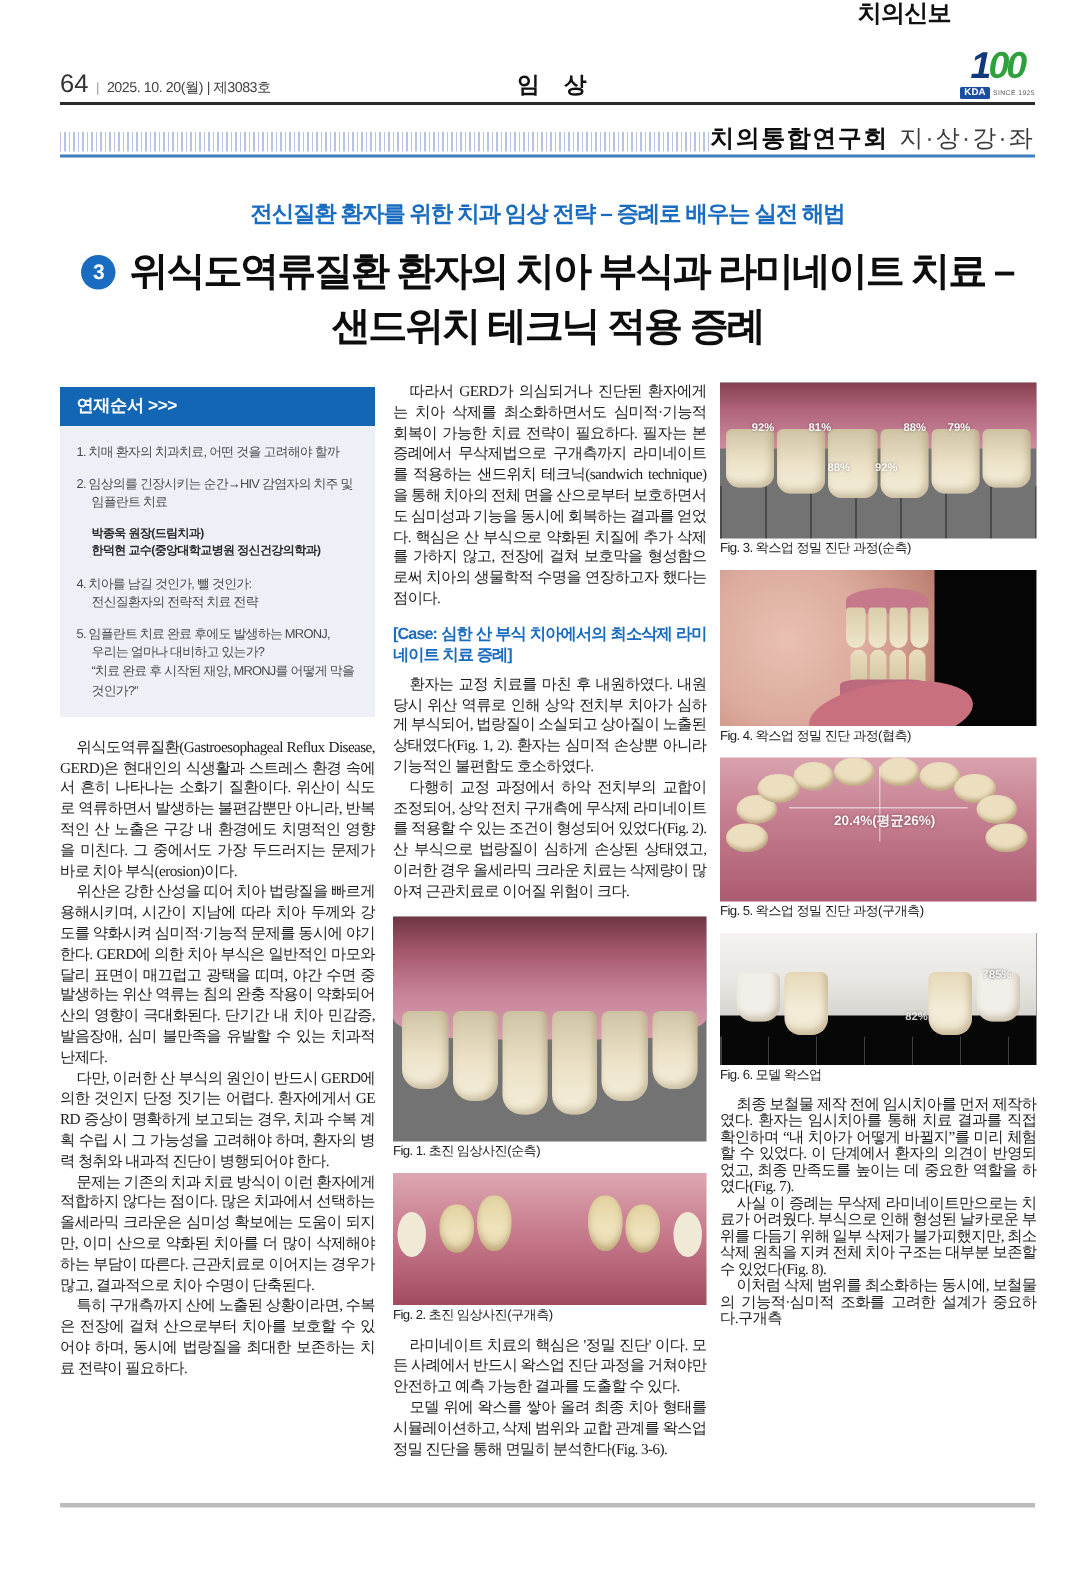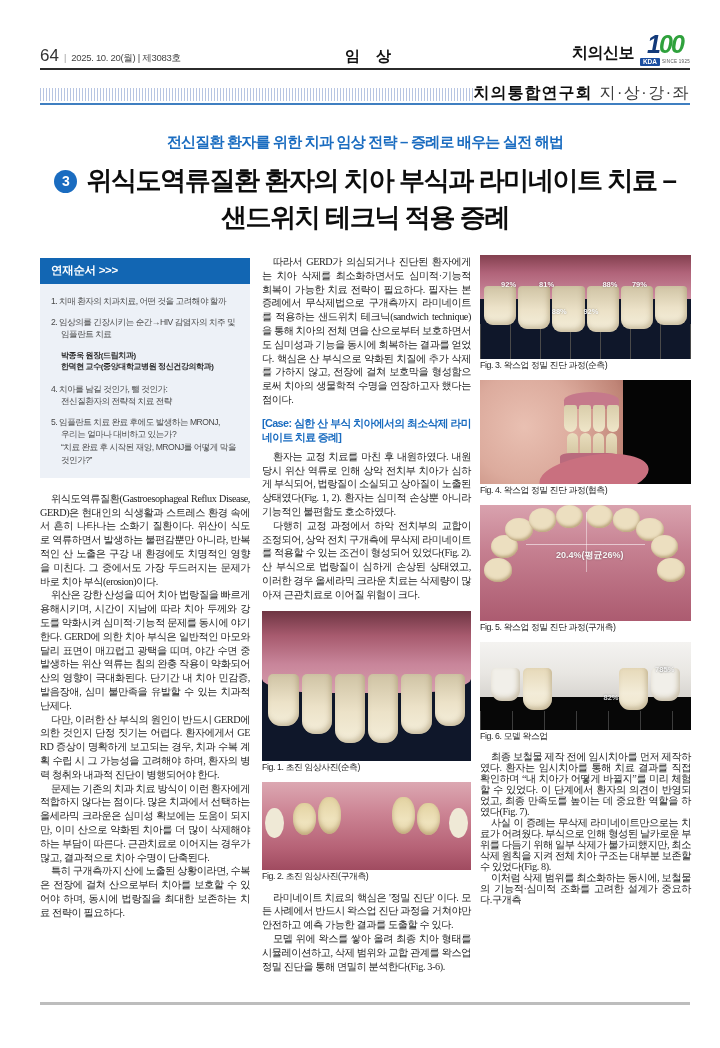--- a/index.html
+++ b/index.html
@@ -10,21 +10,21 @@
   
   .top-header{position:absolute;left:40px;right:30px;top:40px;height:26px;
     display:flex;align-items:flex-end;justify-content:space-between;}
   .th-left{display:flex;align-items:baseline;gap:5px;font-family:"Liberation Sans",sans-serif;}
   .pg-num{font-size:17px;color:#333;font-weight:500;}
   .pg-sep{font-size:9px;color:#999;}
   .pg-info{font-size:9.5px;color:#444;letter-spacing:-0.3px;}
   .th-center{position:absolute;left:12px;right:0;text-align:center;
     font-family:"Liberation Sans",sans-serif;font-weight:700;font-size:15px;
     letter-spacing:6px;color:#111;}
-  .th-right{display:flex;align-items:flex-end;gap:6px;}
+  .th-right{display:flex;gap:6px;}
   .masthead{font-family:"Liberation Sans",sans-serif;font-weight:800;font-size:16px;
     letter-spacing:-0.5px;color:#111;padding-bottom:2px;}
   .logo100{display:flex;flex-direction:column;align-items:center;line-height:1;margin-top:-14px;}
   .logo-num{font-family:"Liberation Sans",sans-serif;font-weight:800;font-style:italic;font-size:25px;letter-spacing:-2px;margin-top:47px;}
   .logo-num .one{color:#123a7a;}
   .logo-num .zeros{color:#2fa13c;}
   .logo-sub{display:flex;align-items:center;gap:2px;margin-top:1px;}
   .kda-badge{background:#1b4ea0;color:#fff;font-family:"Liberation Sans",sans-serif;
     font-weight:700;font-size:6.5px;padding:1px 3px;border-radius:1px;}
   .since{font-family:"Liberation Sans",sans-serif;font-size:4.5px;color:#555;letter-spacing:0.3px;}
@@ -67,21 +67,21 @@
   .sb-item{font-family:"Liberation Sans",sans-serif;font-size:8.6px;line-height:12.2px;
     color:#4a4a4a;letter-spacing:-0.5px;margin-bottom:9px;
     padding-left:10px;text-indent:-10px;white-space:pre-line;}
   .sb-item.current{color:#1a52a0;font-weight:800;font-size:9.4px;line-height:13px;margin-bottom:4px;}
   .sb-authors{font-family:"Liberation Sans",sans-serif;font-size:8px;line-height:11.5px;
     font-weight:700;color:#2b2b2b;letter-spacing:-0.4px;margin:0 0 10px 10px;white-space:pre-line;}
   .sb-quote{font-family:"Liberation Sans",sans-serif;font-size:8.6px;line-height:12.2px;
     color:#4a4a4a;letter-spacing:-0.5px;padding-left:10px;margin-top:1px;}
   
   .fig-block{margin-bottom:9px;}
-  .fig{position:relative;width:100%;background:#0f172a;overflow:hidden;}
+  .fig{position:relative;width:100%;background:#737373;overflow:hidden;}
   .fig-cap{font-family:"Liberation Sans",sans-serif;font-size:8.8px;color:#1f1f1f;
     letter-spacing:-0.4px;margin-top:1px;line-height:11px;}
   .pct{position:absolute;color:rgba(255,255,255,.93);font-family:"Liberation Sans",sans-serif;
     font-size:7.5px;font-weight:600;letter-spacing:0;text-shadow:0 0 2px rgba(0,0,0,.4);}
   .teeth{position:absolute;display:flex;gap:3px;align-items:flex-start;}
   .tooth{flex:1;background:linear-gradient(180deg,#cfc3a4,#ece2c8 55%,#f4eeda);
     border-radius:5px 5px 13px 13px;box-shadow:inset -2px -3px 5px rgba(150,130,90,.45);}
   
   .f1{height:150px;}
   .f1-gum{position:absolute;top:0;left:0;right:0;height:55%;
@@ -117,21 +117,21 @@
   .f4-dark{position:absolute;top:0;right:0;width:32%;height:100%;background:#050505;}
   .f4-gumtop{position:absolute;left:40%;top:12%;width:26%;height:16%;background:#c5798b;border-radius:50% 50% 20% 20%;}
   .f4-teethU{position:absolute;left:40%;top:24%;width:26%;height:26%;display:flex;gap:2px;}
   .f4-teethU i{flex:1;background:linear-gradient(180deg,#d9cdaa,#efe6c9);border-radius:3px 3px 8px 8px;}
   .f4-teethL{position:absolute;left:41%;top:51%;width:24%;height:22%;display:flex;gap:2px;}
   .f4-teethL i{flex:1;background:linear-gradient(0deg,#d3c5a0,#e9debe);border-radius:8px 8px 3px 3px;}
   .f4-gumbot{position:absolute;left:38%;top:70%;width:28%;height:18%;background:#b96a7d;border-radius:20% 20% 50% 50%;}
   .f4-tongue{position:absolute;left:28%;bottom:-12%;width:52%;height:40%;background:#c9707f;
     border-radius:50%;transform:rotate(-8deg);}
   
-  .f5{height:116px;background:linear-gradient(180deg,#d9a2ae 0%,#c57f90 40%,#ac5b70 100%);}
+  .f5{height:96px;background:linear-gradient(180deg,#d9a2ae 0%,#c57f90 40%,#ac5b70 100%);}
   .f5-tooth{position:absolute;width:13%;height:20%;background:#ecdfc0;border-radius:50%;
     box-shadow:inset -1px -2px 3px rgba(140,110,60,.5);}
   .f5-line-h{position:absolute;left:22%;right:22%;top:34%;height:1px;background:rgba(255,255,255,.55);}
   .f5-line-v{position:absolute;left:50%;top:6%;bottom:42%;width:1px;background:rgba(255,255,255,.45);}
   .f5 .pct{font-size:9px;}
   
   .f6{height:88px;background:#070707;}
   .f6-plaster{position:absolute;top:0;left:0;right:0;height:62%;
     background:linear-gradient(180deg,#f4f3f1 0%,#e9e7e3 55%,#d8d5d0 100%);}
   .f6 .teeth{top:30%;left:5%;right:5%;height:52%;gap:3px;}

